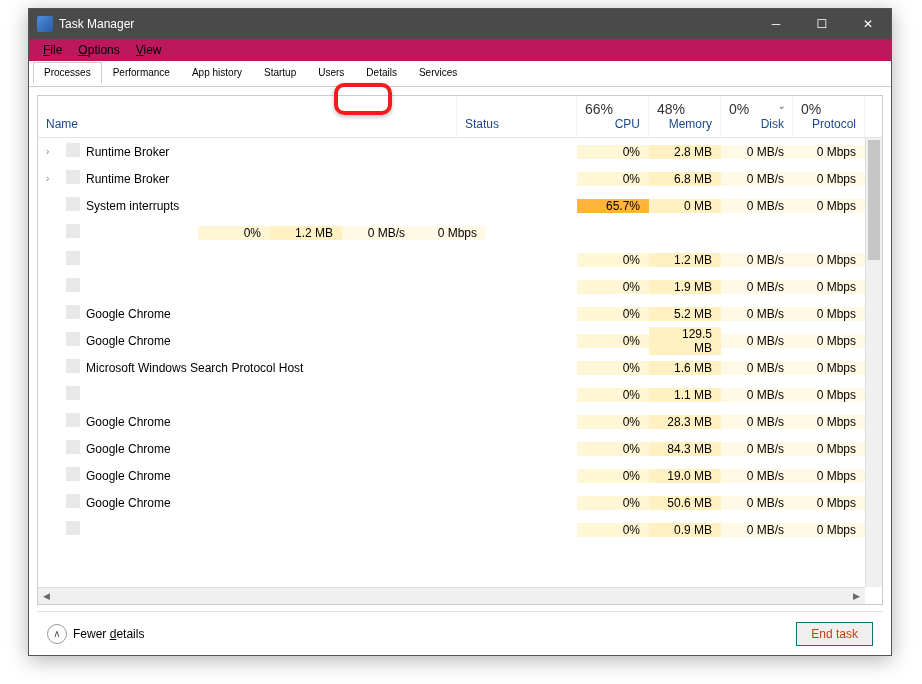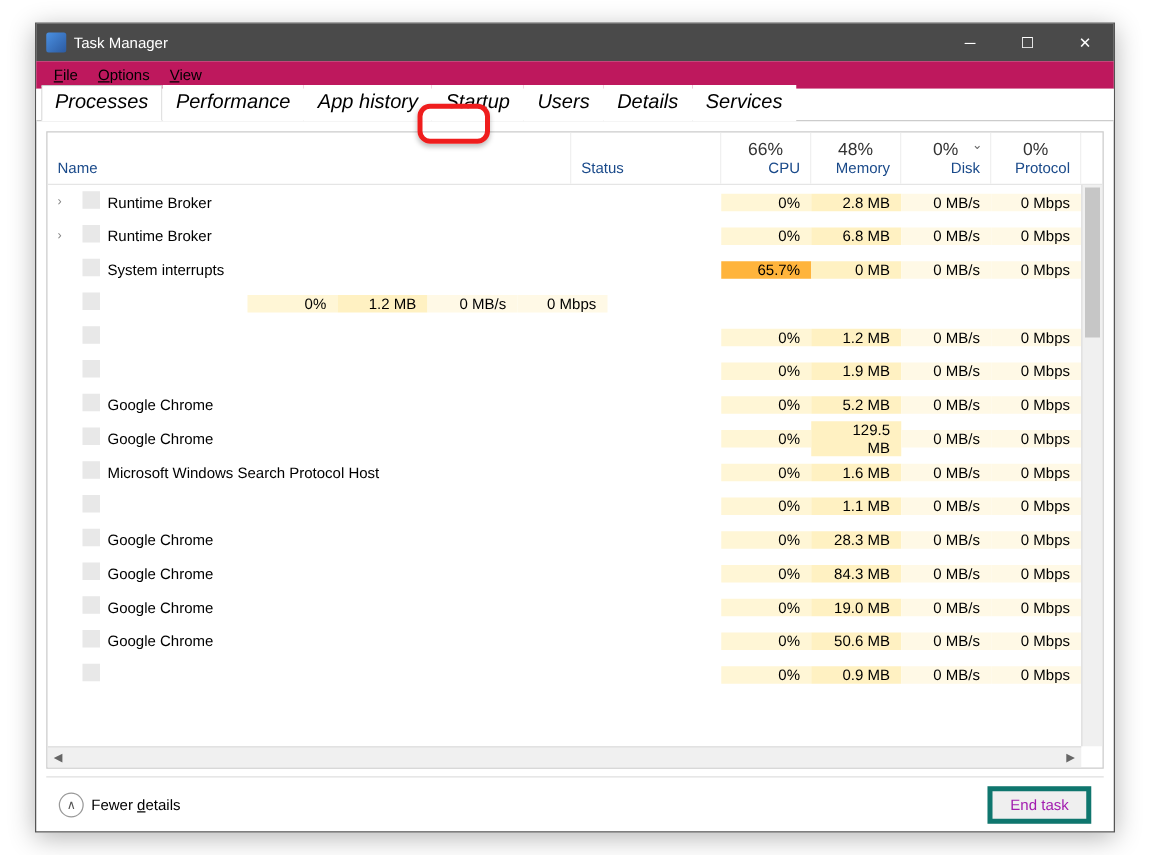--- a/index.html
+++ b/index.html
@@ -8,21 +8,21 @@
       font-size: 12px;
       background: #fff;
       width: 922px;
       height: 684px;
       overflow: hidden;
       position: relative;
     }
     .window {
       position: absolute;
       left: 28px;
-      top: 18px;
+      top: 8px;
       width: 864px;
       height: 648px;
       background: #fff;
       box-shadow: 0 4px 20px rgba(0,0,0,0.3);
       border: 1px solid #555;
       display: flex;
       flex-direction: column;
     }
     .titlebar {
       height: 30px;
@@ -65,24 +65,23 @@
       padding: 2px 8px;
       cursor: pointer;
     }
     .menubar .menu-item span.ul { text-decoration: underline; }
     .tabs {
       display: flex;
       padding-left: 4px;
       border-bottom: 1px solid #ccc;
       background: #fff;
       height: 26px;
-      align-items: flex-end;
-      font-size: 16px;
+      align-items: flex-start;
+      font-size: 10px;
       position: relative;
-      font-style: italic;
     }
     .tab {
       padding: 4px 10px 5px 10px;
       border: 1px solid transparent;
       cursor: pointer;
       background: #fff;
       position: relative;
       bottom: -1px;
     }
     .tab.active {
@@ -124,21 +123,21 @@
       font-size: 12px;
       color: #1a4a8a;
     }
     .grid-head .col {
       display: flex;
       flex-direction: column;
       justify-content: flex-end;
       padding: 4px 8px 6px 8px;
       border-right: 1px solid #f0f0f0;
     }
-    .grid-head .col .pct { font-size: 14px; color: #333; text-align: center; }
+    .grid-head .col .pct { font-size: 14px; color: #333; text-align: left; }
     .grid-head .col .lbl { text-align: right; }
     .grid-head .col.name { flex: 1; justify-content: flex-end; }
     .grid-head .col.name .lbl { text-align: left; }
     .grid-head .col.status { width: 120px; justify-content: flex-end; }
     .grid-head .col.status .lbl { text-align: left; }
     .grid-head .col.num { width: 72px; }
     .grid-head .col.disk { width: 72px; position: relative;}
     .grid-head .col.disk .chev {
       position:absolute; top:4px; right:6px; font-size:10px; color:#666;
     }
@@ -207,23 +206,23 @@
       font-size:12px;
     }
     .fewer .circ {
       width:20px;height:20px;border:1px solid #999;border-radius:50%;
       display:flex;align-items:center;justify-content:center;font-size:10px;color:#555;
     }
     .fewer span .ul{text-decoration:underline;}
     .end-task {
       margin-left:auto;
       padding: 4px 14px;
-      border:4px solid #0f766e;
+      border:1px solid #0f766e;
       background:#efefef;
-      color:#a21caf;
+      color:#c2410c;
       font-size:12px;
     }
   </style>
 </head>
 <body>
 
 <div class="window">
   <div class="titlebar">
     <div class="icon"></div>
     <span>Task Manager</span>

